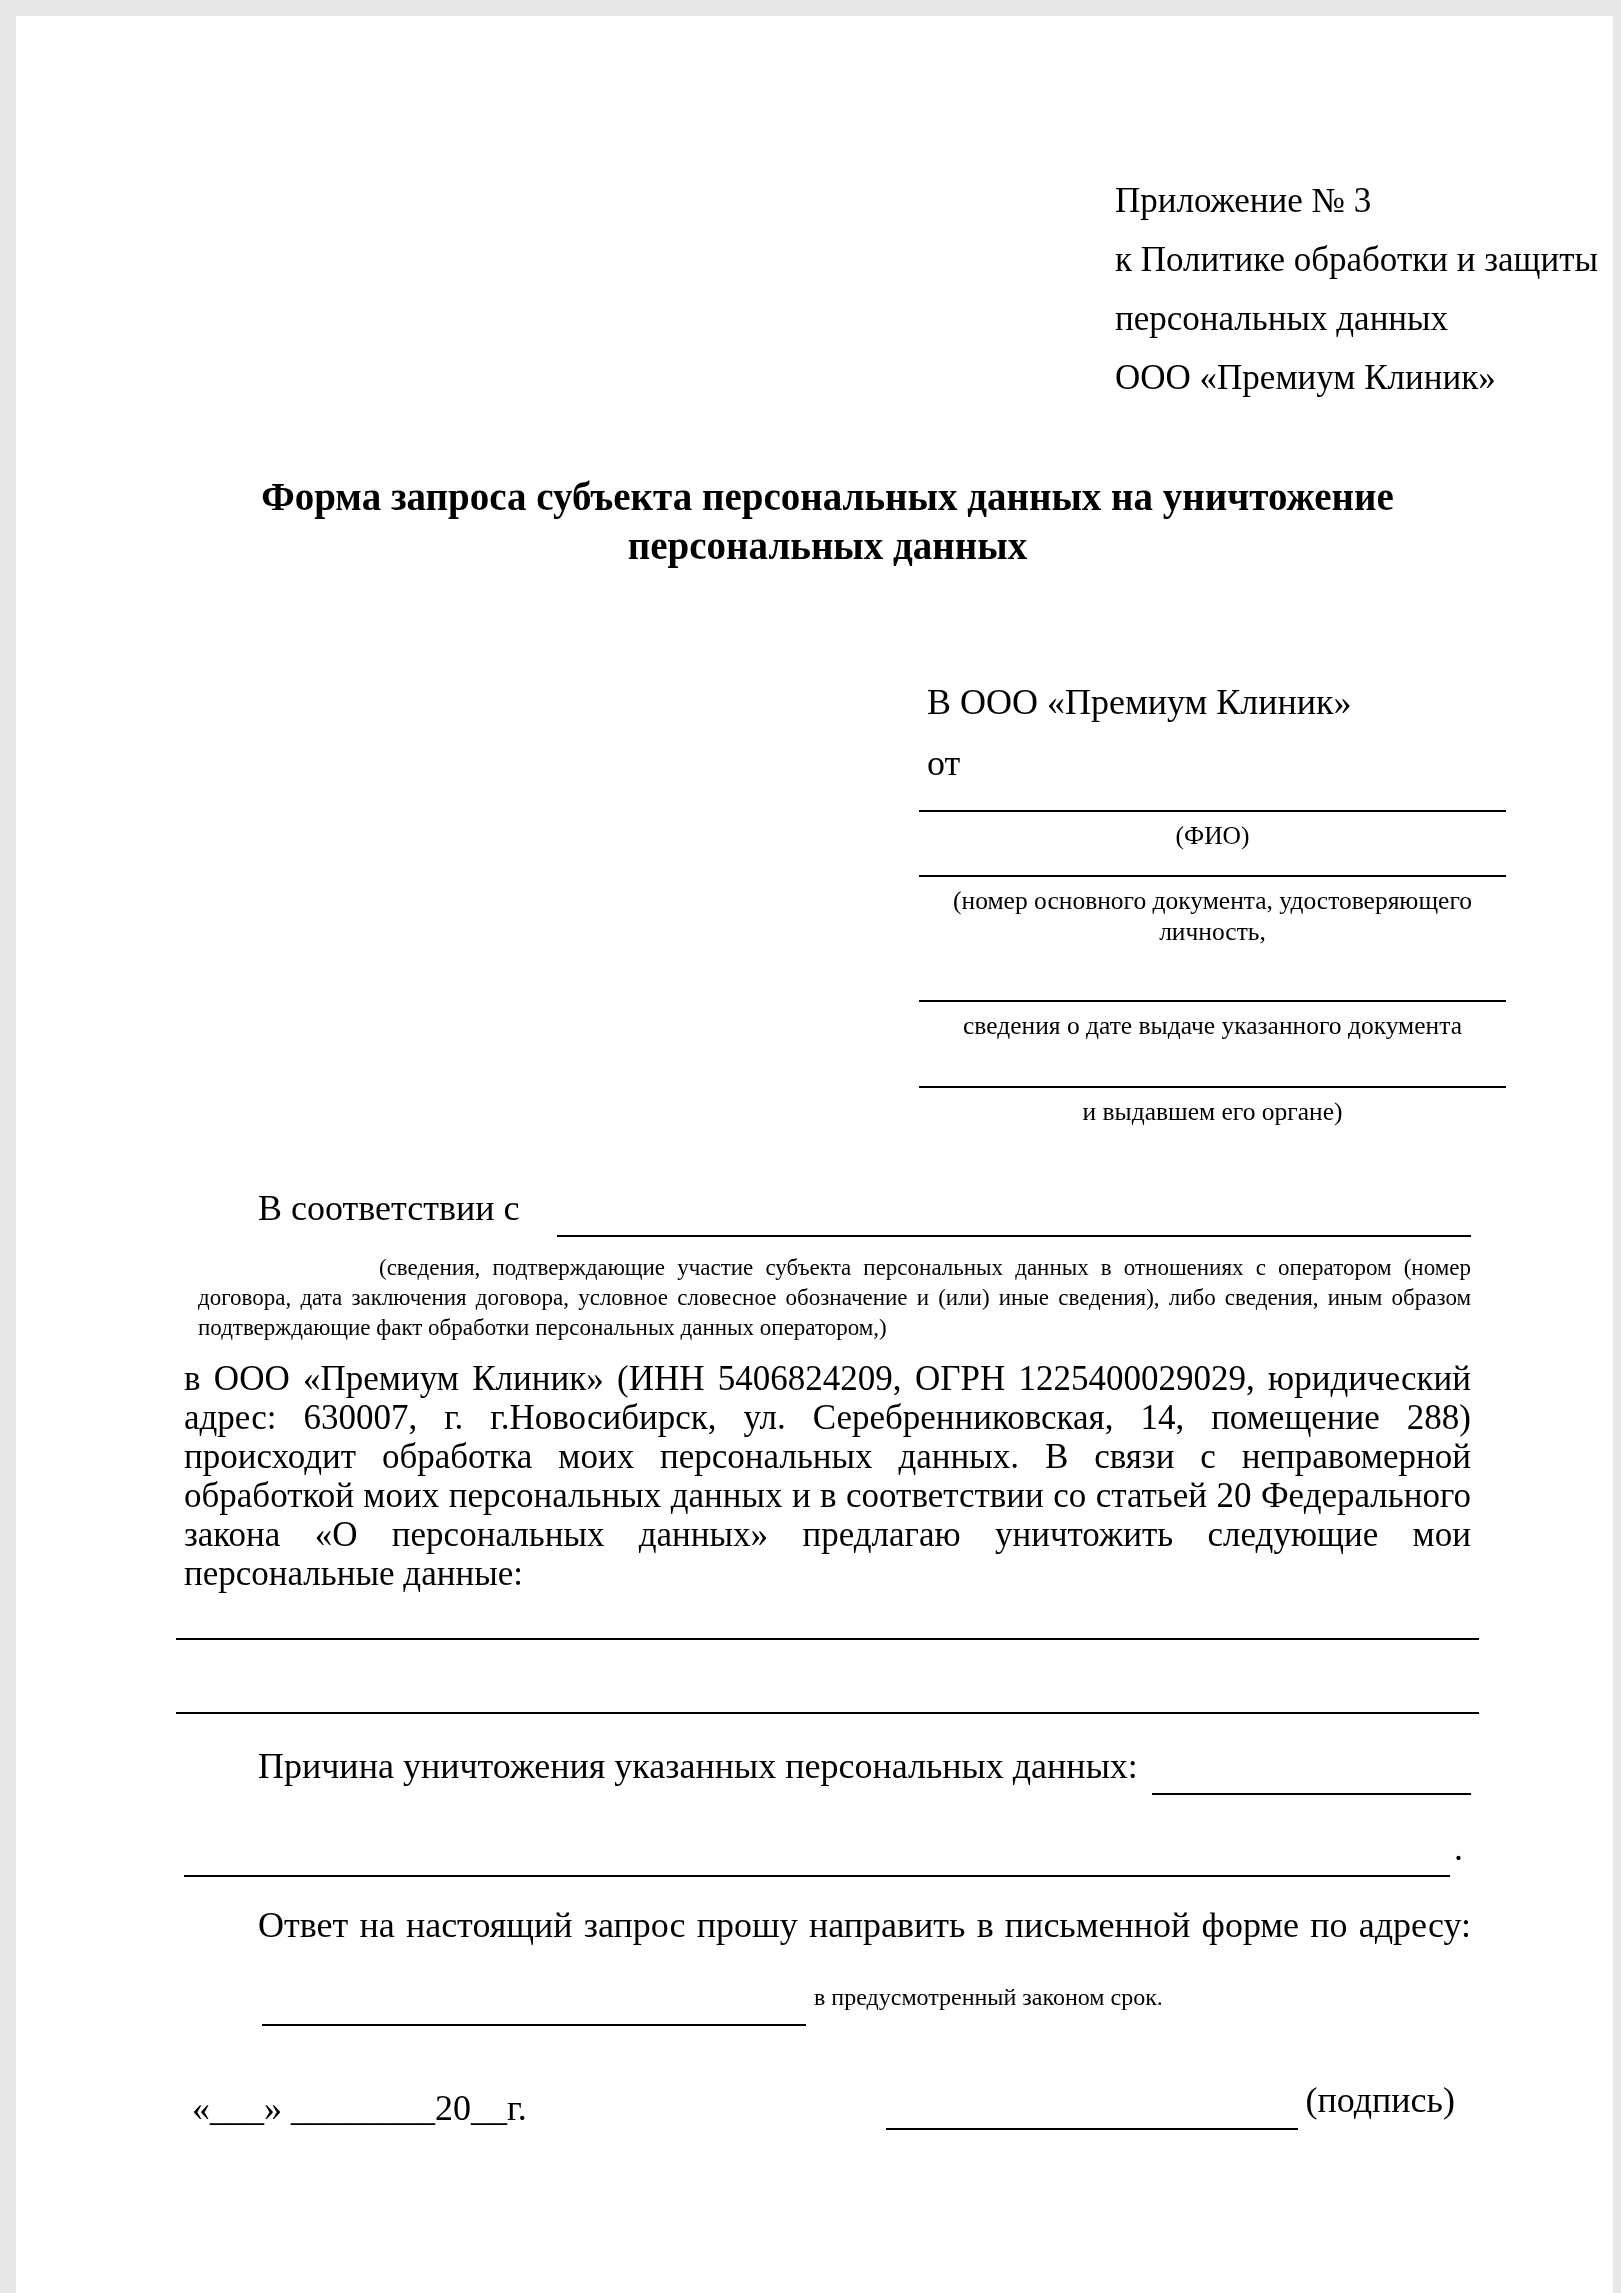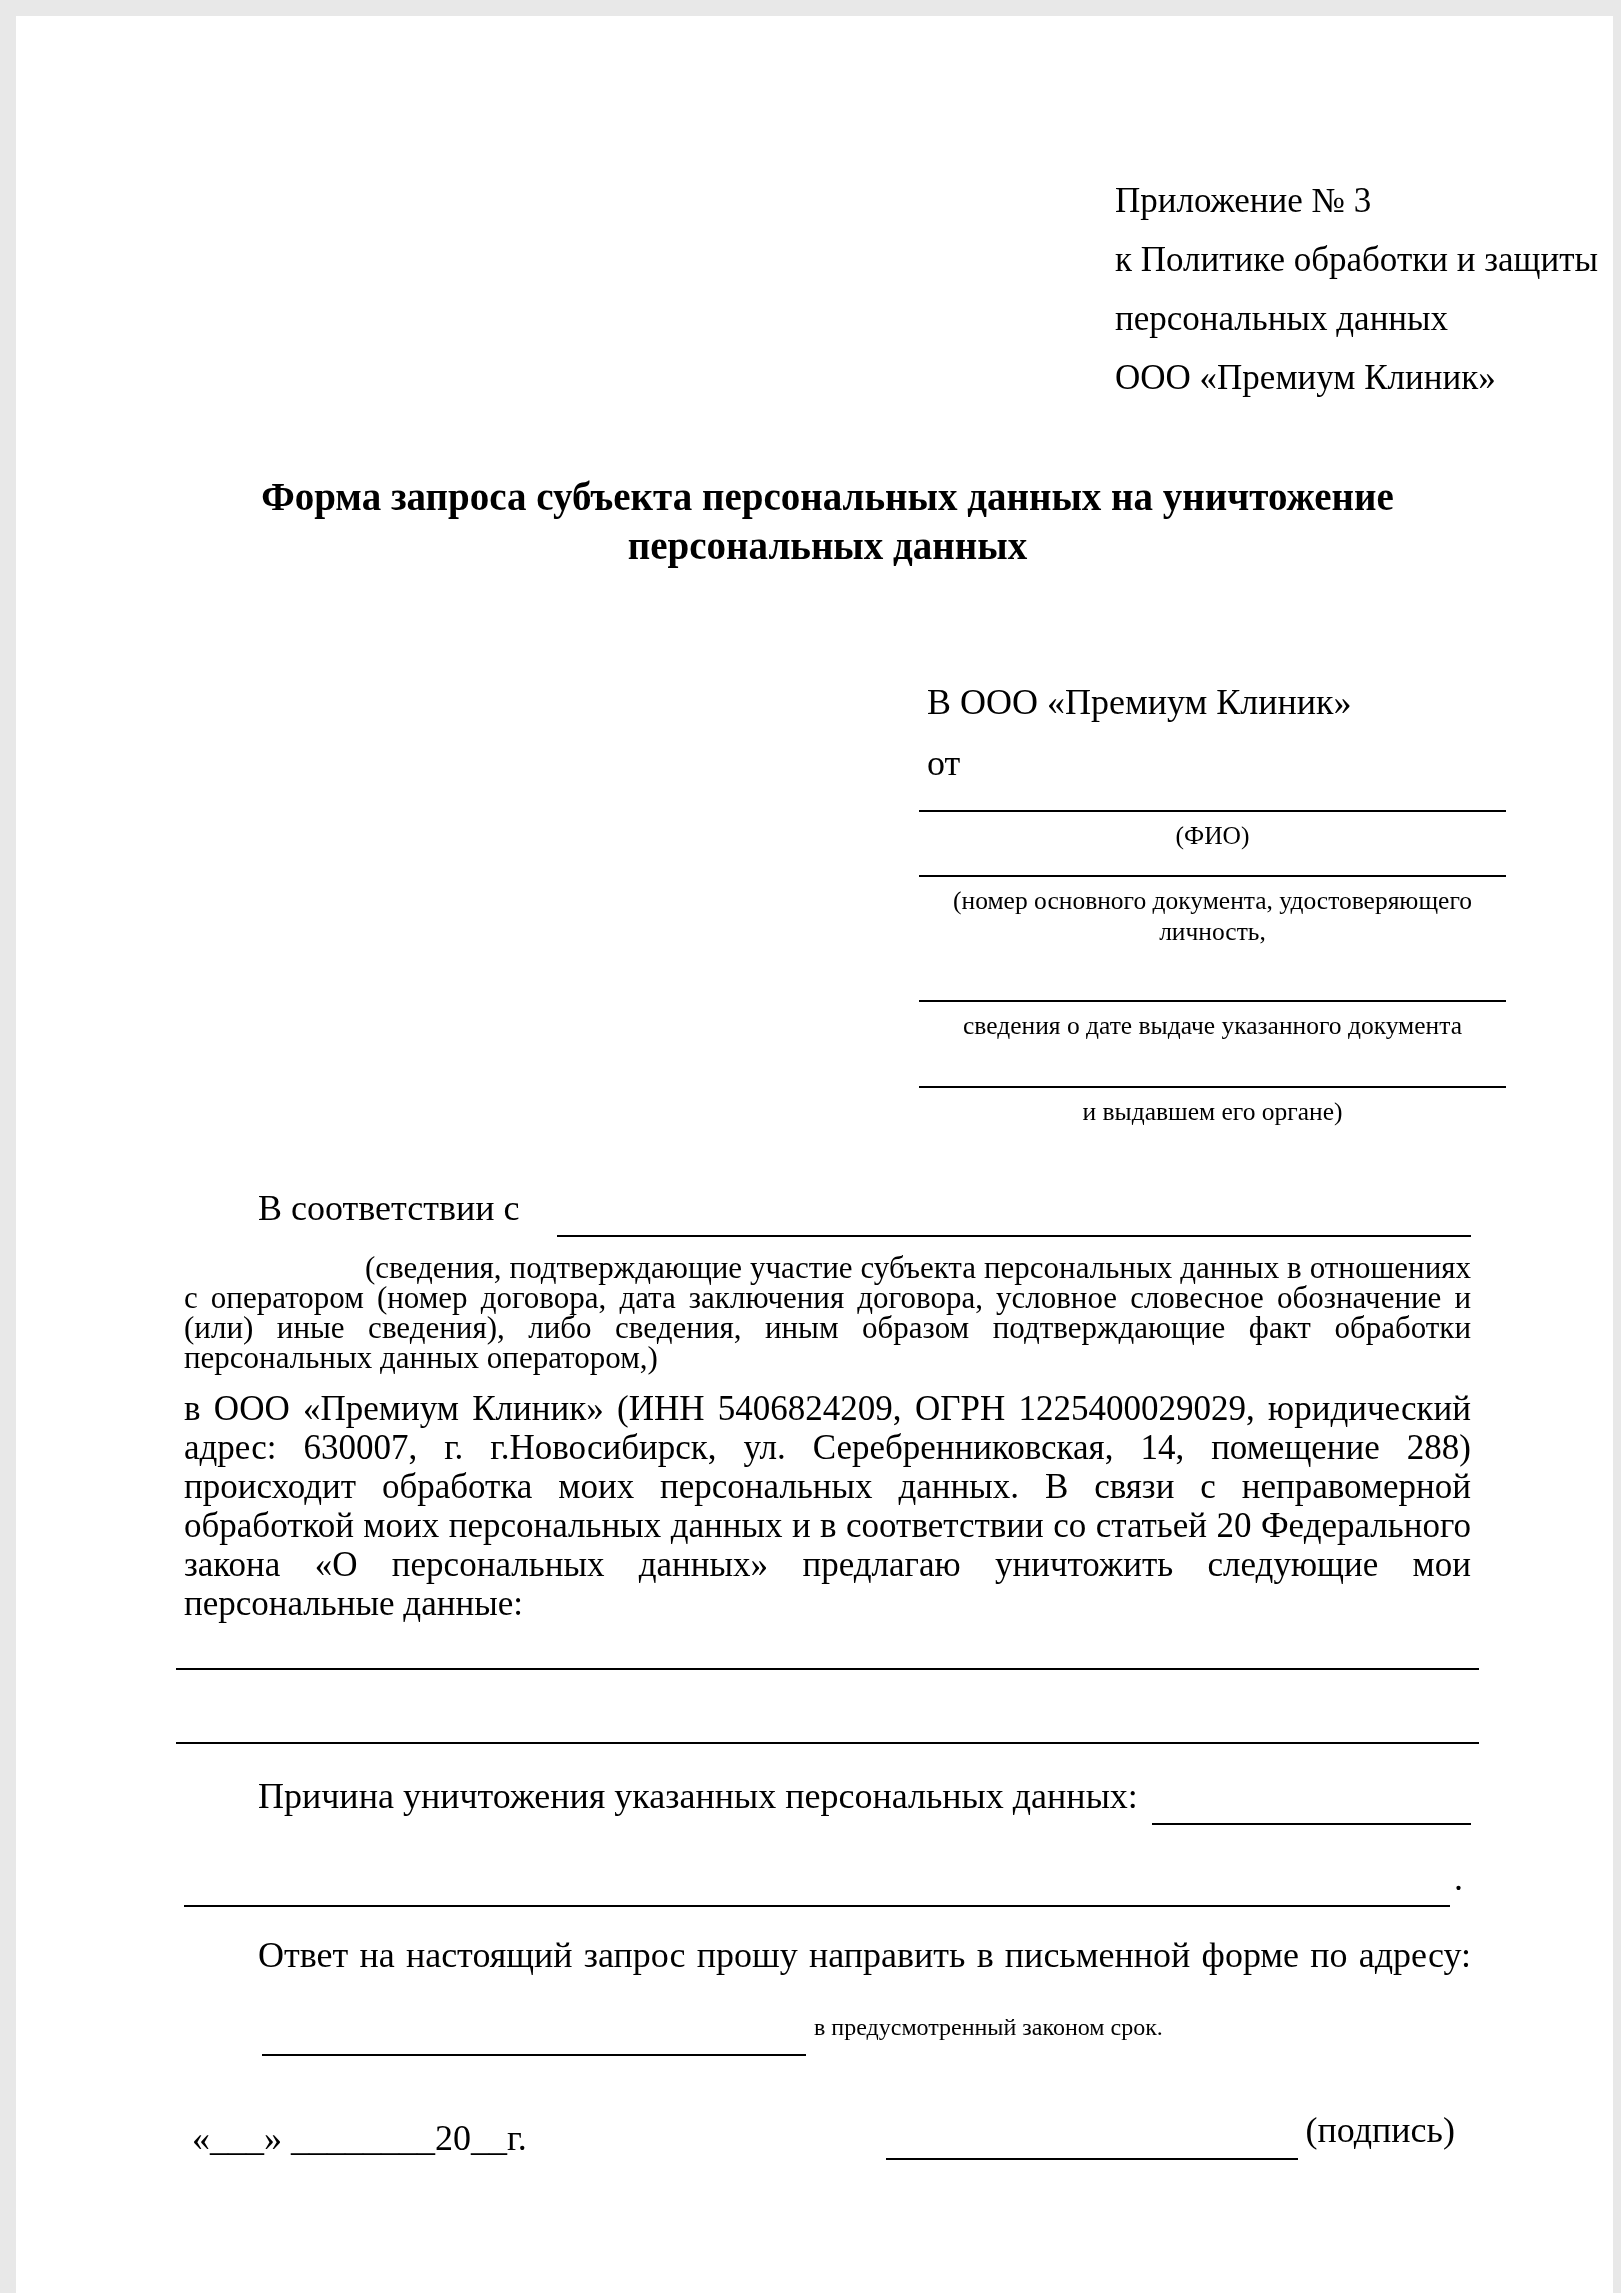--- a/index.html
+++ b/index.html
@@ -48,23 +48,24 @@
     text-align:center;
   }
 
   .row { display:flex; align-items:flex-end; }
   .fill { border-bottom:2.9px solid #000; flex:1; height:33px; }
 
   .accordance { margin-top:29px; font-size:36px; line-height:41px;gap:28px; }
   .accordance .lead { white-space:nowrap; padding-left:74px; padding-right:9.8px; }
 
   .note {
-    font-size:31px; line-height:30px;
+    font-size:23px; line-height:30px;
     text-align:justify;
     text-indent:181px;
+    margin-left:14px;
   }
   .main-par {
     font-size:35px; line-height:39px;
     text-align:justify;
   }
   .blank-row-1 { margin-top:2px; height:37px; border-bottom:2.9px solid #000; }
   .blank-row-2 { height:74px; border-bottom:2.9px solid #000; }
 
   .reason-row { margin-top:15.7px; font-size:36px; line-height:41px; }
   .reason-row .lead { white-space:nowrap; padding-left:74px; padding-right:13.7px; }

